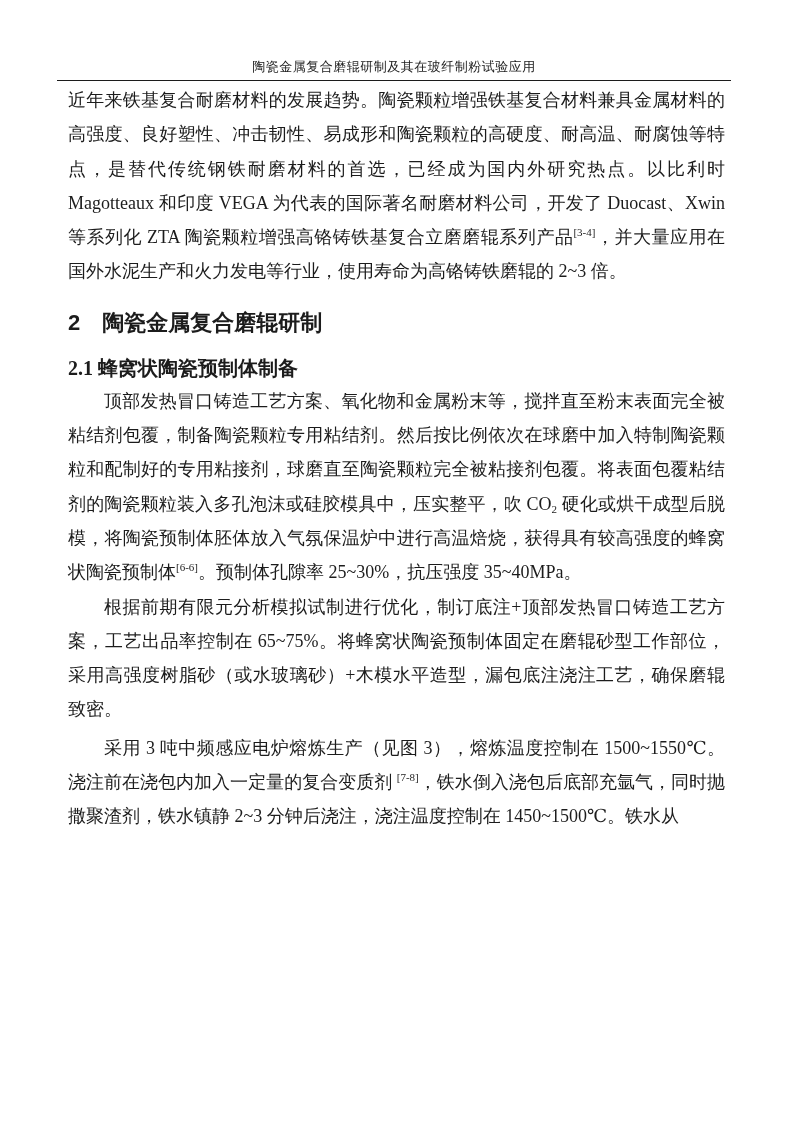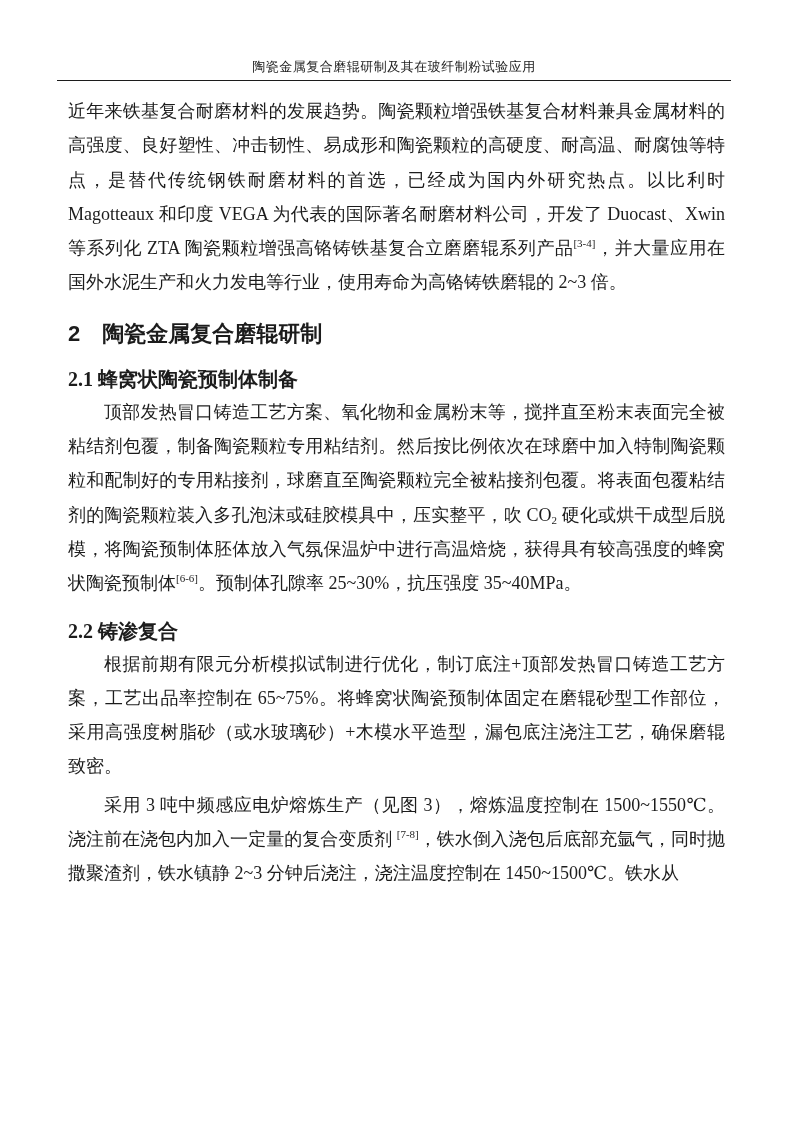--- a/index.html
+++ b/index.html
@@ -31,21 +31,21 @@
     font-weight: normal;
   }
   .header-rule {
     width: 100%;
     height: 0;
     border-bottom: 1.6px solid var(--ink);
   }
   
   .content {
     position: absolute;
-    top: 94px;
+    top: 83px;
     left: 68px;
     width: 657px;
     text-align: justify;
   }
   .para {
     font-size: 18px;
     line-height: 34.3px;
     word-break: normal;
   }
   .para.indent { text-indent: 2em; }
@@ -116,21 +116,20 @@
   <header class="header">
     <span class="header-title">陶瓷金属复合磨辊研制及其在玻纤制粉试验应用</span>
     <div class="header-rule"></div>
   </header>
 
   <main class="content">
     <p class="para"><span>近年来铁基复合耐磨材料的发展趋势。陶瓷颗粒增强铁基复合材料兼具金属材料的高强度、良好塑性、冲击韧性、易成形和陶瓷颗粒的高硬度、耐高温、耐腐蚀等特点，是替代传统钢铁耐磨材料的首选，已经成为国内外研究热点。以比利时 Magotteaux 和印度 VEGA 为代表的国际著名耐磨材料公司，开发了 Duocast、Xwin 等系列化 ZTA 陶瓷颗粒增强高铬铸铁基复合立磨磨辊系列产品</span><sup>[3-4]</sup><span>，并大量应用在国外水泥生产和火力发电等行业，使用寿命为高铬铸铁磨辊的 2~3 倍。</span></p>
     <h2 class="h1">2　陶瓷金属复合磨辊研制</h2>
     <h3 class="h2">2.1 蜂窝状陶瓷预制体制备</h3>
     <p class="para indent"><span>顶部发热冒口铸造工艺方案、氧化物和金属粉末等，搅拌直至粉末表面完全被粘结剂包覆，制备陶瓷颗粒专用粘结剂。然后按比例依次在球磨中加入特制陶瓷颗粒和配制好的专用粘接剂，球磨直至陶瓷颗粒完全被粘接剂包覆。将表面包覆粘结剂的陶瓷颗粒装入多孔泡沫或硅胶模具中，压实整平，吹 CO</span><sub>2</sub><span> 硬化或烘干成型后脱模，将陶瓷预制体胚体放入气氛保温炉中进行高温焙烧，获得具有较高强度的蜂窝状陶瓷预制体</span><sup>[6-6]</sup><span>。预制体孔隙率 25~30%，抗压强度 35~40MPa。</span></p>
-    <h3 class="h2">2.2 铸渗复合</h3>
     <p class="para indent"><span>根据前期有限元分析模拟试制进行优化，制订底注+顶部发热冒口铸造工艺方案，工艺出品率控制在 65~75%。将蜂窝状陶瓷预制体固定在磨辊砂型工作部位，采用高强度树脂砂（或水玻璃砂）+木模水平造型，漏包底注浇注工艺，确保磨辊致密。</span></p>
     <p class="para indent gap-top"><span>采用 3 吨中频感应电炉熔炼生产（见图 3），熔炼温度控制在 1500~1550℃。浇注前在浇包内加入一定量的复合变质剂 </span><sup>[7-8]</sup><span>，铁水倒入浇包后底部充氩气，同时抛撒聚渣剂，铁水镇静 2~3 分钟后浇注，浇注温度控制在 1450~1500℃。铁水从</span></p>
   </main>
 
   <footer class="footer">
     <div class="footer-rule">
       <svg viewBox="0 0 674 8" preserveAspectRatio="none" aria-hidden="true">
         <polygon fill="var(--ink)" points="0,4 110,2.6 240,1.2 337,0.6 434,1.2 564,2.6 674,4 564,5.4 434,6.8 337,7.4 240,6.8 110,5.4"></polygon>
       </svg>
     </div>

